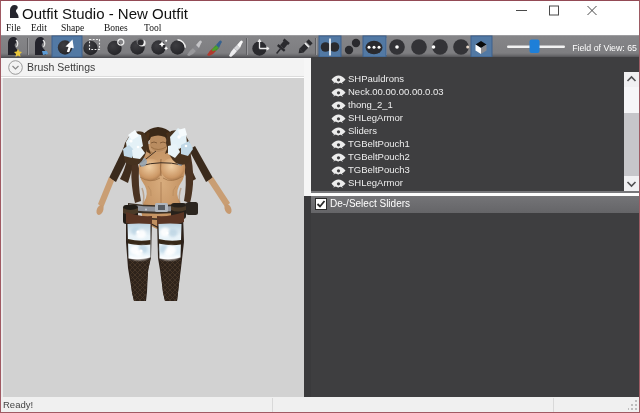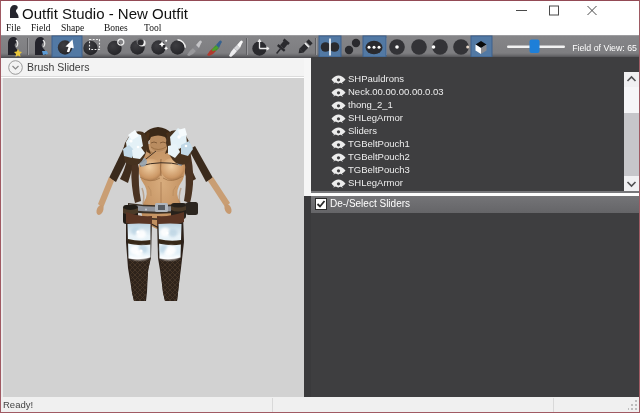--- a/index.html
+++ b/index.html
@@ -45,21 +45,21 @@
       <line x1="16" y1="10.5" x2="27" y2="10.5"></line>
       <rect x="49.5" y="6" width="9" height="9"></rect>
       <line x1="87.5" y1="6" x2="96.5" y2="15"></line>
       <line x1="96.5" y1="6" x2="87.5" y2="15"></line>
     </g>
   </svg>
 </div>
 
 <div id="menubar" class="abs">
   <span class="mi" style="left:6px">File</span>
-  <span class="mi" style="left:31px">Field</span>
+  <span class="mi" style="left:31px">Edit</span>
   <span class="mi" style="left:61px">Shape</span>
   <span class="mi" style="left:104px">Bones</span>
   <span class="mi" style="left:144px">Tool</span>
 </div>
 
 <div id="toolbar" class="abs">
 <svg width="640" height="23" viewBox="0 0 640 23">
   <defs>
     <radialGradient id="sph" cx="0.38" cy="0.35" r="0.75">
       <stop offset="0" stop-color="#3e3e42"></stop>
@@ -214,21 +214,21 @@
   <rect x="529.5" y="4.5" width="10" height="13.5" rx="2" fill="#1e7fd8"></rect>
   <text x="637" y="15.5" text-anchor="end" font-family="Liberation Sans, sans-serif" font-size="8.8" fill="#fff">Field of View: 65</text>
 </svg>
 </div>
 
 <div id="leftheader" class="abs">
   <svg class="abs" style="left:7px;top:2px" width="15" height="15" viewBox="0 0 15 15">
     <circle cx="7.5" cy="7.5" r="6.8" fill="none" stroke="#9a9a9a"></circle>
     <path d="M4.5,6 L7.5,9 L10.5,6" fill="none" stroke="#888" stroke-width="1.2"></path>
   </svg>
-  <span>Brush Sliders</span>
+  <span>Brush Settings</span>
 </div>
 
 <div id="viewport" class="abs">
 <svg class="abs" style="left:59px;top:22px;filter:blur(0.35px)" width="210" height="220" viewBox="62 100 210 220">
   <defs>
     <radialGradient id="skinG" cx="0.5" cy="0.4" r="0.75">
       <stop offset="0" stop-color="#d8ac7d"></stop>
           <stop offset="0.75" stop-color="#c08e5e"></stop>
           <stop offset="1" stop-color="#a0744a"></stop>
     </radialGradient>

